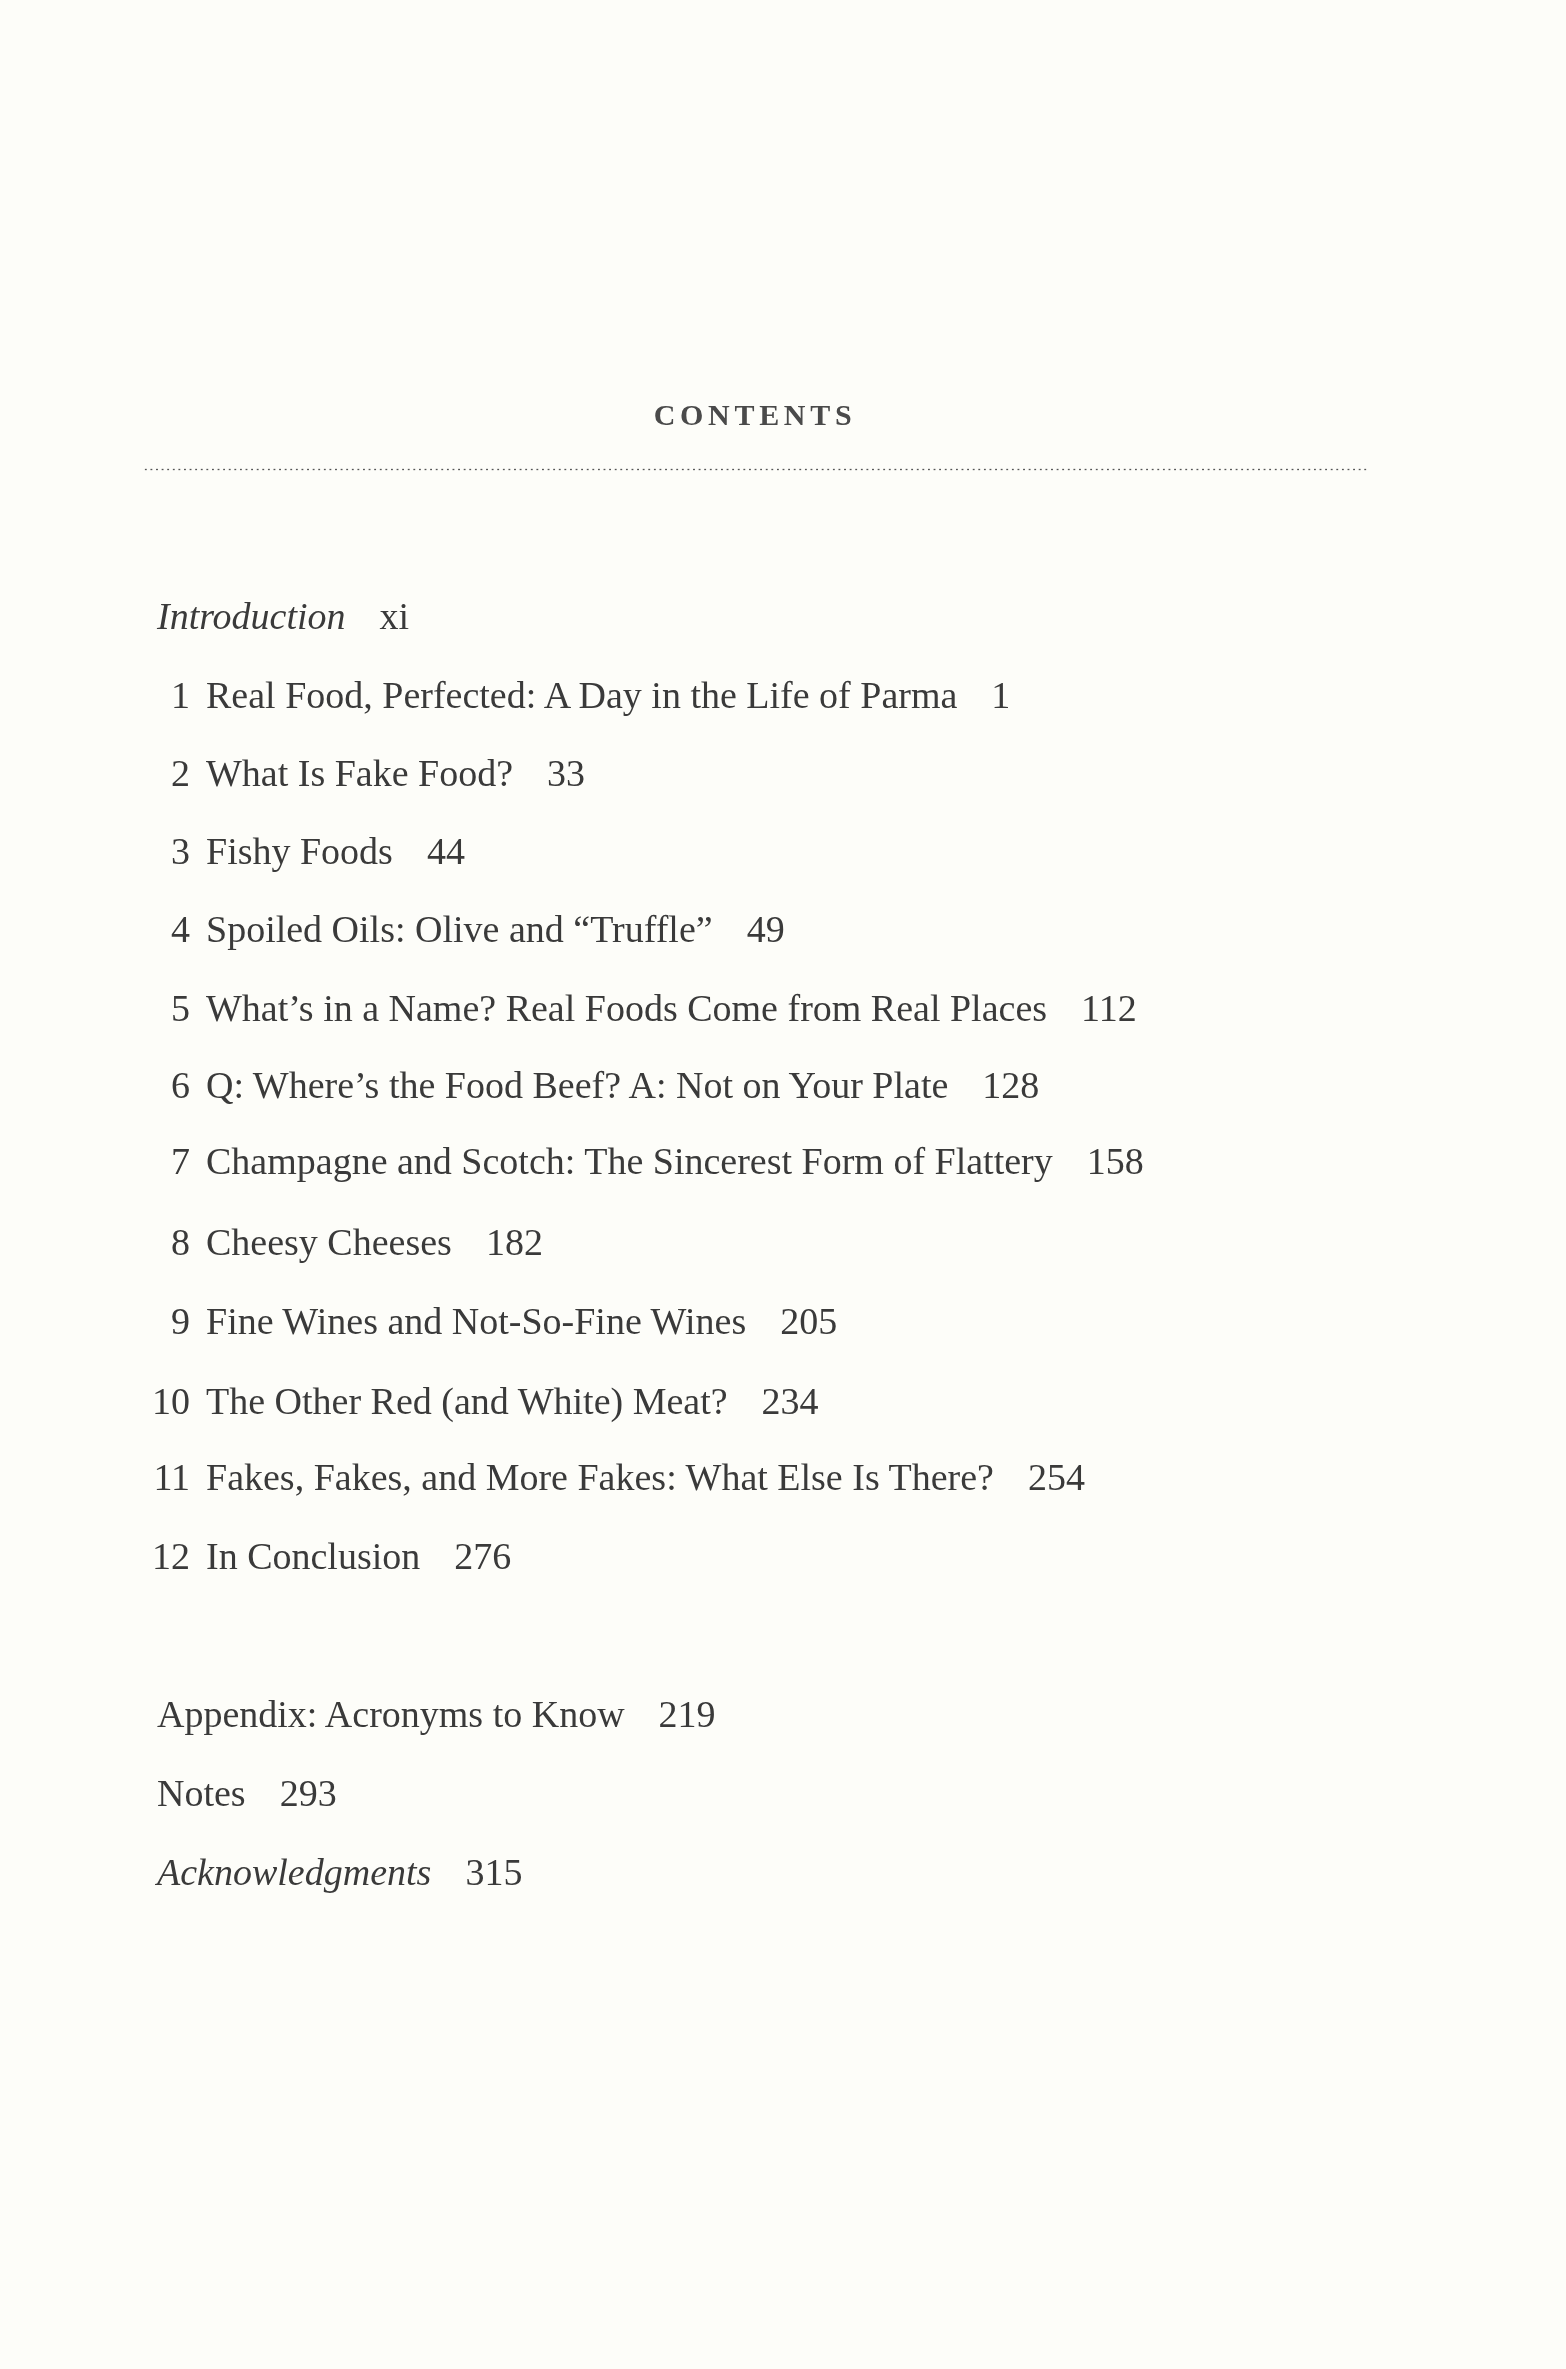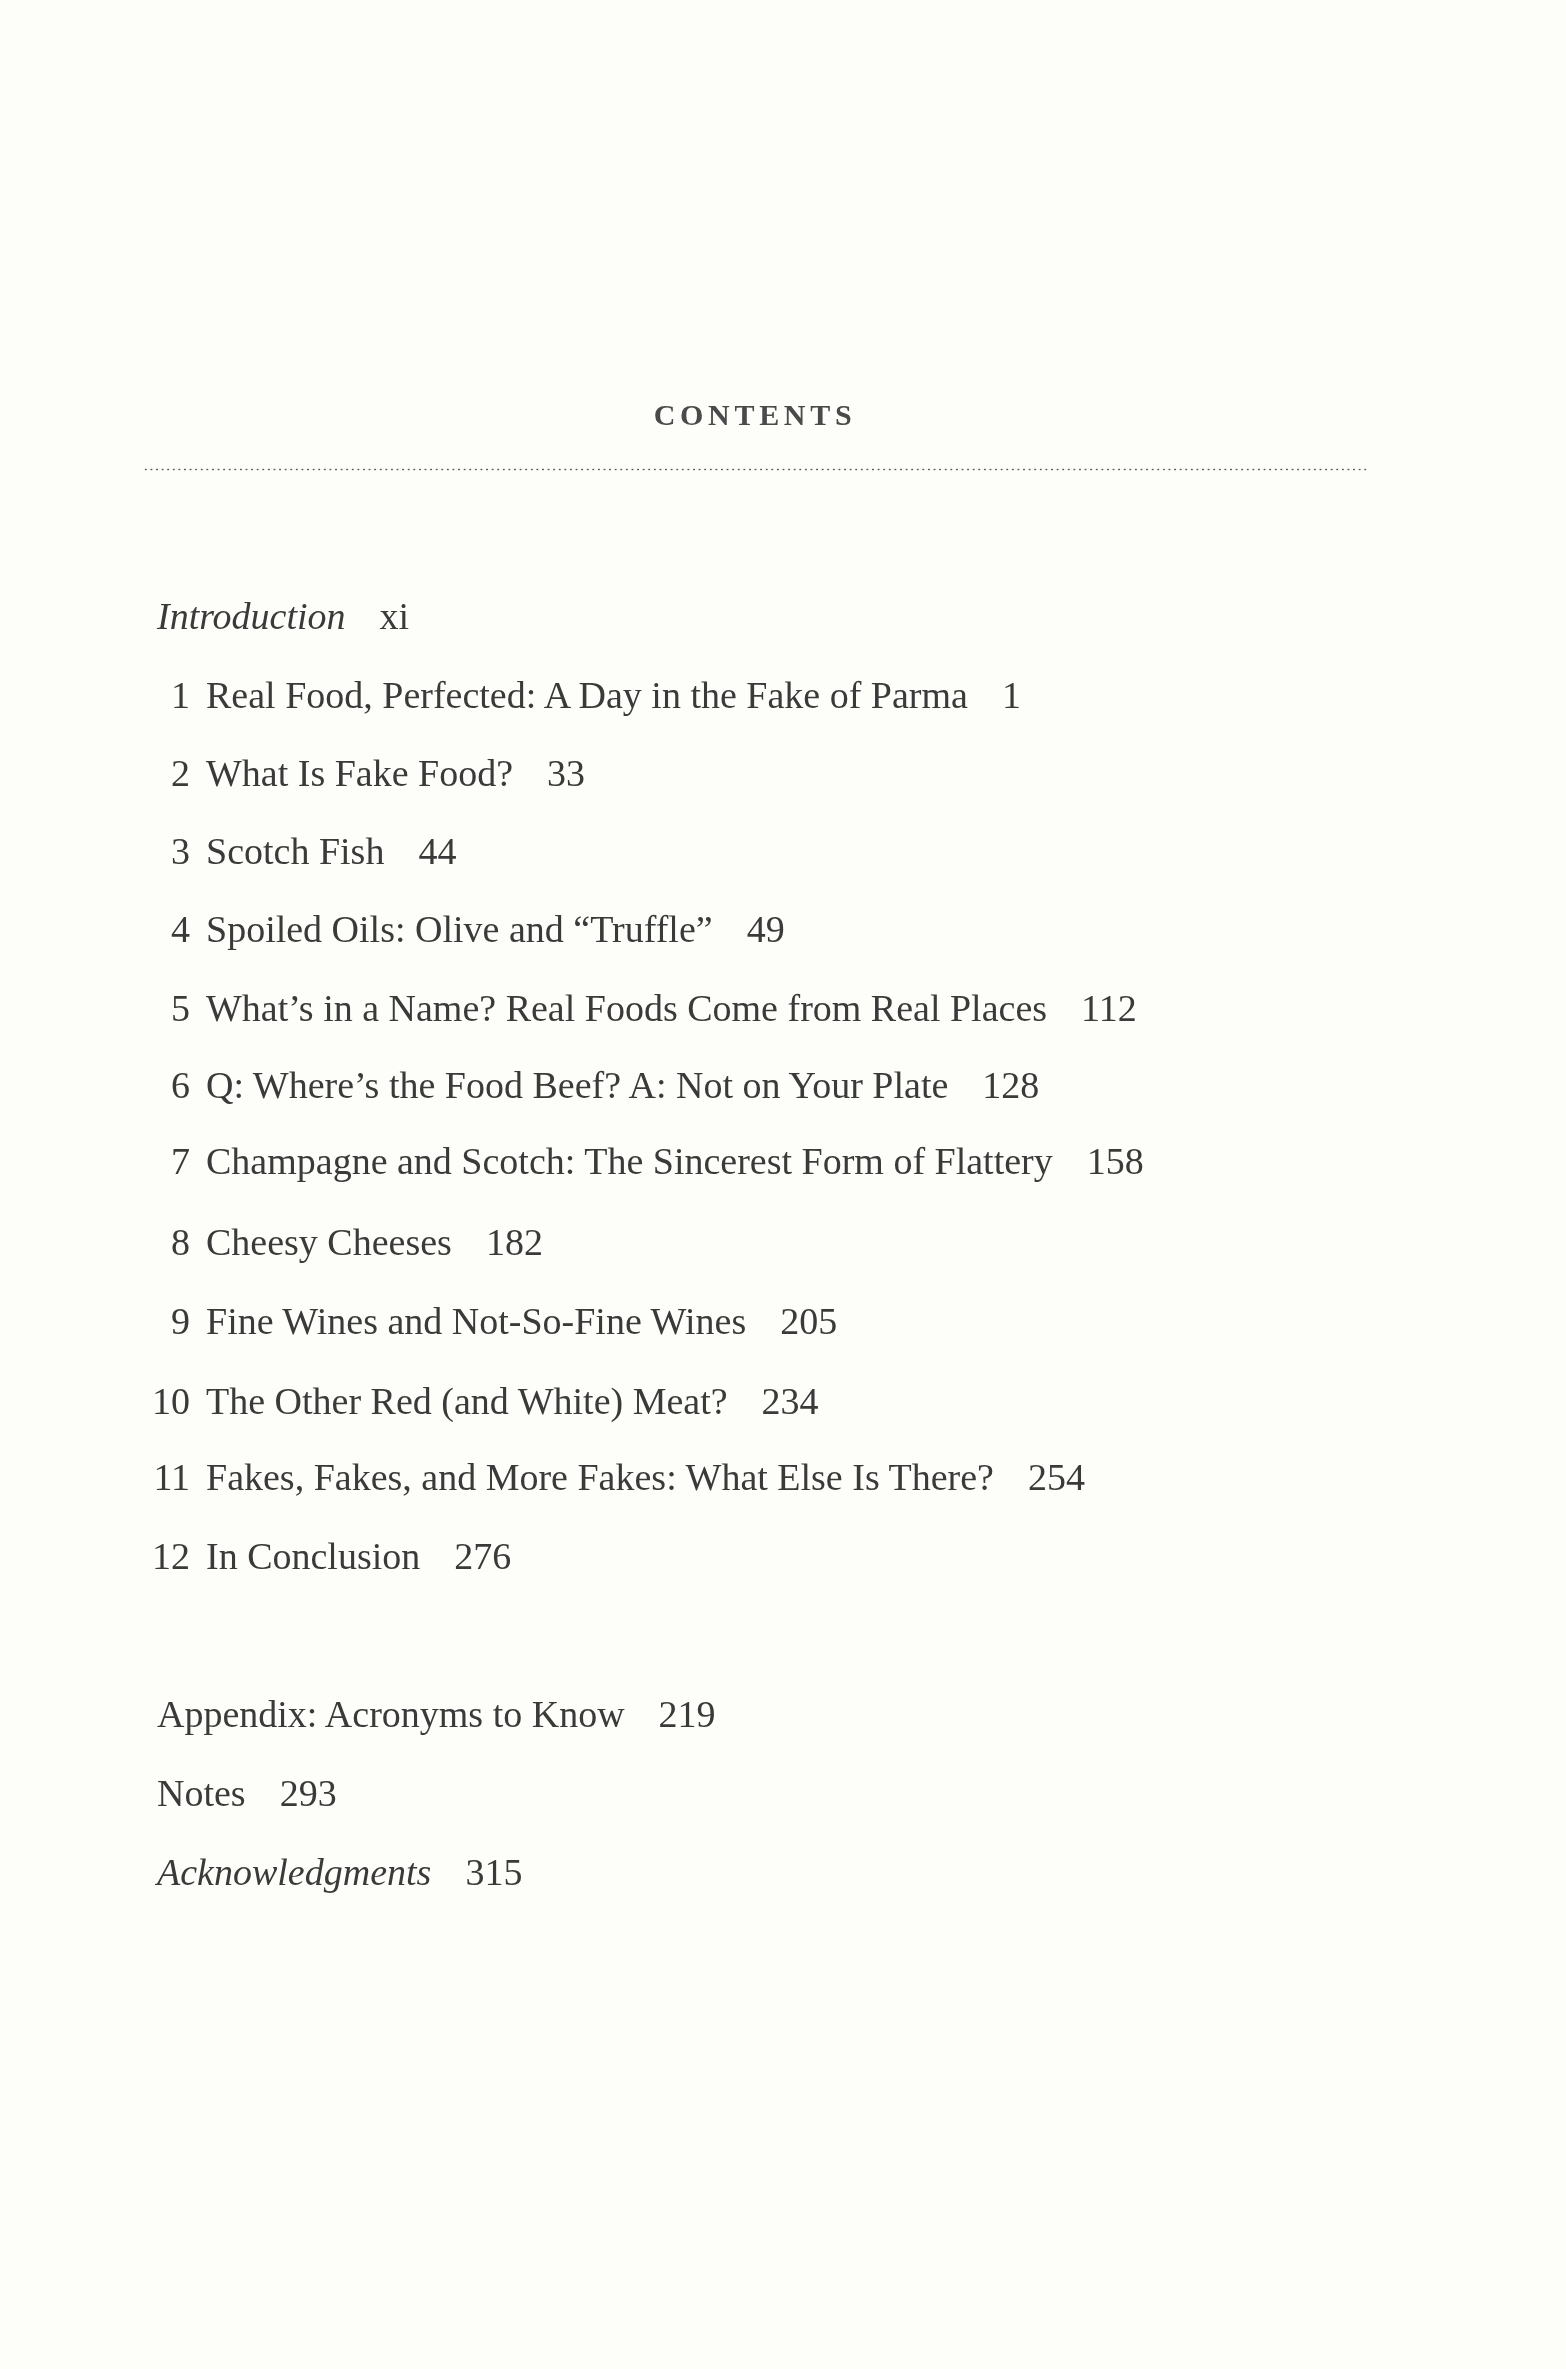--- a/index.html
+++ b/index.html
@@ -36,23 +36,23 @@
 </head>
 <body>
 
 <div class="title">CONTENTS</div>
 <div class="rule"></div>
 
 <div class="entry" style="top:593px">
   <span class="ital">Introduction</span><span class="page">xi</span>
 </div>
 
-<div class="chap" style="top:672px"><span class="num">1</span><span>Real Food, Perfected: A Day in the Fake of Parma</span><span class="page">1</span></div>
+<div class="chap" style="top:672px"><span class="num">1</span><span>Real Food, Perfected: A Day in the Life of Parma</span><span class="page">1</span></div>
 <div class="chap" style="top:750px"><span class="num">2</span><span>What Is Fake Food?</span><span class="page">33</span></div>
-<div class="chap" style="top:828px"><span class="num">3</span><span>Scotch Fish</span><span class="page">44</span></div>
+<div class="chap" style="top:828px"><span class="num">3</span><span>Fishy Foods</span><span class="page">44</span></div>
 <div class="chap" style="top:906px"><span class="num">4</span><span>Spoiled Oils: Olive and “Truffle”</span><span class="page">49</span></div>
 <div class="chap" style="top:985px"><span class="num">5</span><span>What’s in a Name? Real Foods Come from Real Places</span><span class="page">112</span></div>
 <div class="chap" style="top:1062px"><span class="num">6</span><span>Q: Where’s the Food Beef? A: Not on Your Plate</span><span class="page">128</span></div>
 <div class="chap" style="top:1138px"><span class="num">7</span><span>Champagne and Scotch: The Sincerest Form of Flattery</span><span class="page">158</span></div>
 <div class="chap" style="top:1219px"><span class="num">8</span><span>Cheesy Cheeses</span><span class="page">182</span></div>
 <div class="chap" style="top:1298px"><span class="num">9</span><span>Fine Wines and Not-So-Fine Wines</span><span class="page">205</span></div>
 <div class="chap" style="top:1378px"><span class="num">10</span><span>The Other Red (and White) Meat?</span><span class="page">234</span></div>
 <div class="chap" style="top:1454px"><span class="num">11</span><span>Fakes, Fakes, and More Fakes: What Else Is There?</span><span class="page">254</span></div>
 <div class="chap" style="top:1533px"><span class="num">12</span><span>In Conclusion</span><span class="page">276</span></div>
 

